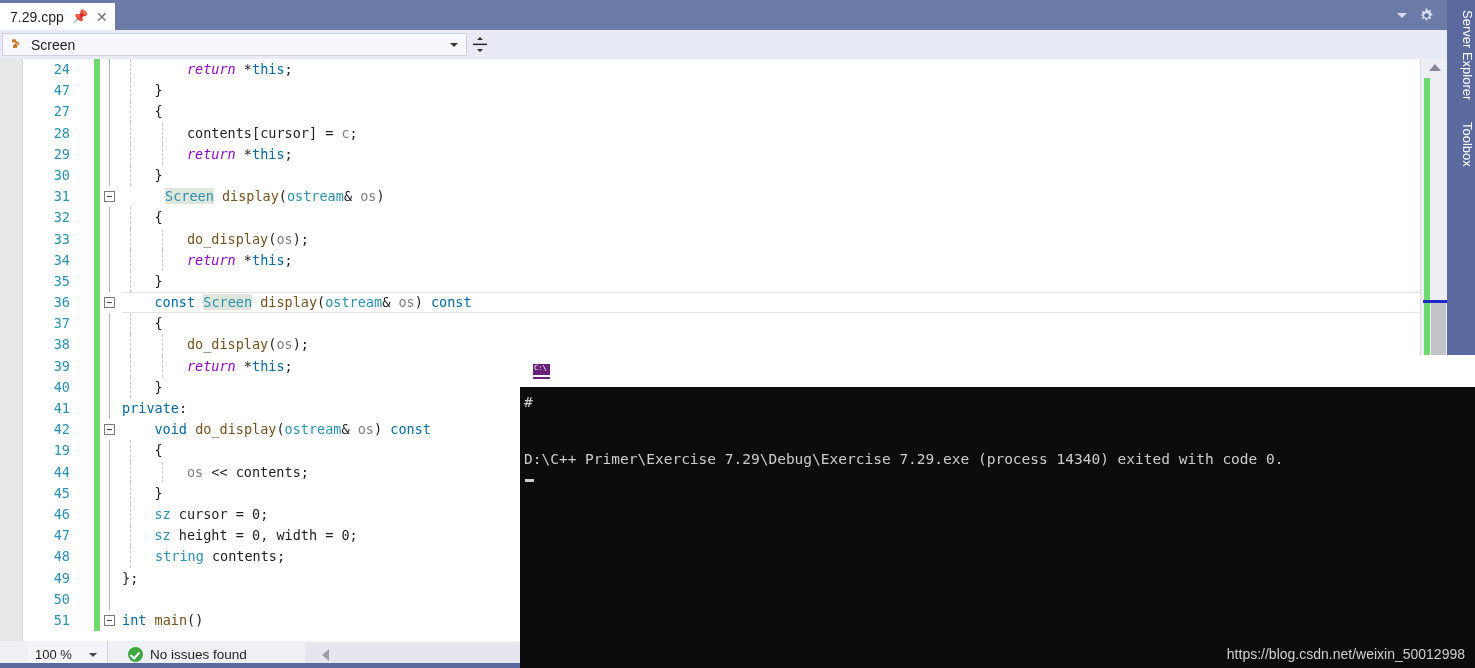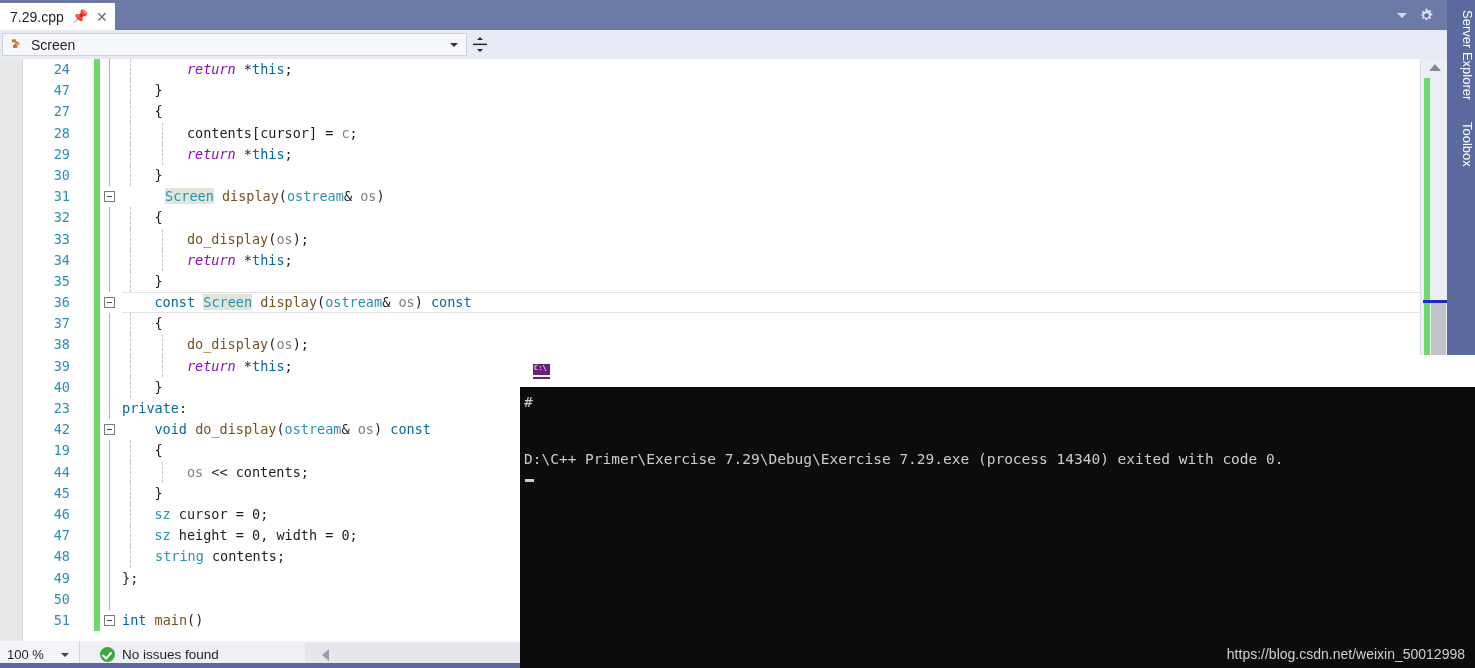--- a/index.html
+++ b/index.html
@@ -238,20 +238,21 @@
     width: 1447px; height: 27px;
     background: #eff0f4;
     display: flex; align-items: center;
   }
   #zoombox {
     width: 80px; height: 27px;
     background: #f4f5f8;
     border-right: 1px solid #d2d4dd;
     display: flex; align-items: center;
     box-sizing: border-box;
+    margin-left: 28px;
   }
   #zoombox .zoom-text {
     font-size: 13px; color: #1e1e1e; margin-left: 7px;
   }
   #zoombox .zoom-caret {
     margin-left: auto; margin-right: 10px;
     width: 0; height: 0;
     border-left: 4px solid transparent;
     border-right: 4px solid transparent;
     border-top: 4px solid #444444;
@@ -415,21 +416,21 @@
         <div class="line"><span class="lnum">31</span><div class="changebar"></div><div class="glyph"></div><div class="code" style="left: 165px;"><span class="cls">Screen</span><span class="pl"> </span><span class="fn">display</span><span class="pl">(</span><span class="typ">ostream</span><span class="pl">&amp; </span><span class="var">os</span><span class="pl">)</span></div></div>
         <div class="line"><span class="lnum">32</span><div class="changebar"></div><div class="vbar" style="left: 109px;"></div><div class="vbar dash" style="left: 130px;"></div><div class="code" style="left: 154.48px;"><span class="pl">{</span></div></div>
         <div class="line"><span class="lnum">33</span><div class="changebar"></div><div class="vbar" style="left: 109px;"></div><div class="vbar dash" style="left: 130px;"></div><div class="vbar dash" style="left: 162.48px;"></div><div class="code" style="left: 186.96px;"><span class="fn">do_display</span><span class="pl">(</span><span class="var">os</span><span class="pl">);</span></div></div>
         <div class="line"><span class="lnum">34</span><div class="changebar"></div><div class="vbar" style="left: 109px;"></div><div class="vbar dash" style="left: 130px;"></div><div class="vbar dash" style="left: 162.48px;"></div><div class="code" style="left: 186.96px;"><span class="ctl">return </span><span class="pl">*</span><span class="kw">this</span><span class="pl">;</span></div></div>
         <div class="line"><span class="lnum">35</span><div class="changebar"></div><div class="vbar" style="left: 109px;"></div><div class="vbar dash" style="left: 130px;"></div><div class="code" style="left: 154.48px;"><span class="pl">}</span></div></div>
         <div class="line current"><div class="hl"></div><span class="lnum">36</span><div class="changebar"></div><div class="glyph"></div><div class="code" style="left: 154.48px;"><span class="kw">const</span><span class="pl"> </span><span class="cls">Screen</span><span class="pl"> </span><span class="fn">display</span><span class="pl">(</span><span class="typ">ostream</span><span class="pl">&amp; </span><span class="var">os</span><span class="pl">) </span><span class="kw">const</span></div></div>
         <div class="line"><span class="lnum">37</span><div class="changebar"></div><div class="vbar" style="left: 109px;"></div><div class="vbar dash" style="left: 130px;"></div><div class="code" style="left: 154.48px;"><span class="pl">{</span></div></div>
         <div class="line"><span class="lnum">38</span><div class="changebar"></div><div class="vbar" style="left: 109px;"></div><div class="vbar dash" style="left: 130px;"></div><div class="vbar dash" style="left: 162.48px;"></div><div class="code" style="left: 186.96px;"><span class="fn">do_display</span><span class="pl">(</span><span class="var">os</span><span class="pl">);</span></div></div>
         <div class="line"><span class="lnum">39</span><div class="changebar"></div><div class="vbar" style="left: 109px;"></div><div class="vbar dash" style="left: 130px;"></div><div class="vbar dash" style="left: 162.48px;"></div><div class="code" style="left: 186.96px;"><span class="ctl">return </span><span class="pl">*</span><span class="kw">this</span><span class="pl">;</span></div></div>
         <div class="line"><span class="lnum">40</span><div class="changebar"></div><div class="vbar" style="left: 109px;"></div><div class="vbar dash" style="left: 130px;"></div><div class="code" style="left: 154.48px;"><span class="pl">}</span></div></div>
-        <div class="line"><span class="lnum">23</span><div class="changebar"></div><div class="vbar" style="left: 109px;"></div><div class="code" style="left: 122px;"><span class="kw">private</span><span class="pl">:</span></div></div>
+        <div class="line"><span class="lnum">41</span><div class="changebar"></div><div class="vbar" style="left: 109px;"></div><div class="code" style="left: 122px;"><span class="kw">private</span><span class="pl">:</span></div></div>
         <div class="line"><span class="lnum">42</span><div class="changebar"></div><div class="glyph"></div><div class="code" style="left: 154.48px;"><span class="kw">void</span><span class="pl"> </span><span class="fn">do_display</span><span class="pl">(</span><span class="typ">ostream</span><span class="pl">&amp; </span><span class="var">os</span><span class="pl">) </span><span class="kw">const</span></div></div>
         <div class="line"><span class="lnum">19</span><div class="changebar"></div><div class="vbar" style="left: 109px;"></div><div class="vbar dash" style="left: 130px;"></div><div class="code" style="left: 154.48px;"><span class="pl">{</span></div></div>
         <div class="line"><span class="lnum">44</span><div class="changebar"></div><div class="vbar" style="left: 109px;"></div><div class="vbar dash" style="left: 130px;"></div><div class="vbar dash" style="left: 162.48px;"></div><div class="code" style="left: 186.96px;"><span class="var">os</span><span class="pl"> &lt;&lt; </span><span class="pl">contents</span><span class="pl">;</span></div></div>
         <div class="line"><span class="lnum">45</span><div class="changebar"></div><div class="vbar" style="left: 109px;"></div><div class="vbar dash" style="left: 130px;"></div><div class="code" style="left: 154.48px;"><span class="pl">}</span></div></div>
         <div class="line"><span class="lnum">46</span><div class="changebar"></div><div class="vbar" style="left: 109px;"></div><div class="vbar dash" style="left: 130px;"></div><div class="code" style="left: 154.48px;"><span class="typ">sz</span><span class="pl"> cursor = </span><span class="num">0</span><span class="pl">;</span></div></div>
         <div class="line"><span class="lnum">47</span><div class="changebar"></div><div class="vbar" style="left: 109px;"></div><div class="vbar dash" style="left: 130px;"></div><div class="code" style="left: 154.48px;"><span class="typ">sz</span><span class="pl"> height = </span><span class="num">0</span><span class="pl">, width = </span><span class="num">0</span><span class="pl">;</span></div></div>
         <div class="line"><span class="lnum">48</span><div class="changebar"></div><div class="vbar" style="left: 109px;"></div><div class="vbar dash" style="left: 130px;"></div><div class="code" style="left: 155px;"><span class="typ">string</span><span class="pl"> contents;</span></div></div>
         <div class="line"><span class="lnum">49</span><div class="changebar"></div><div class="vbar" style="left: 109px;"></div><div class="code" style="left: 122px;"><span class="pl">};</span></div></div>
         <div class="line"><span class="lnum">50</span><div class="changebar"></div><div class="vbar" style="left: 109px;"></div><div class="code" style="left: 122px;"><span class="pl"></span></div></div>
         <div class="line"><span class="lnum">51</span><div class="changebar"></div><div class="glyph"></div><div class="code" style="left: 122px;"><span class="kw">int</span><span class="pl"> </span><span class="fn">main</span><span class="pl">()</span></div></div>

